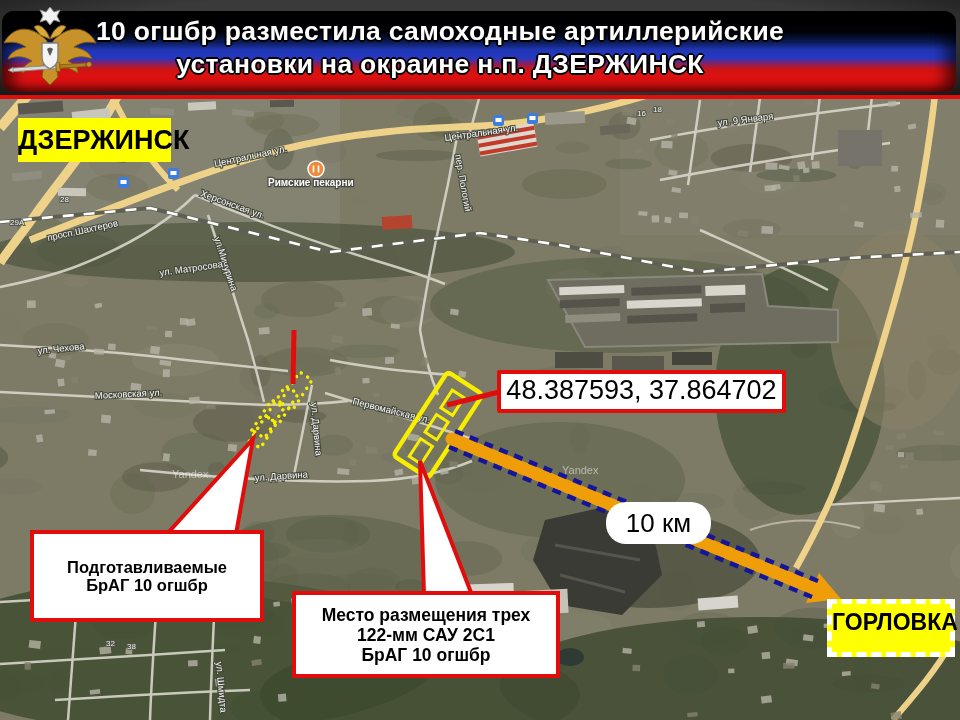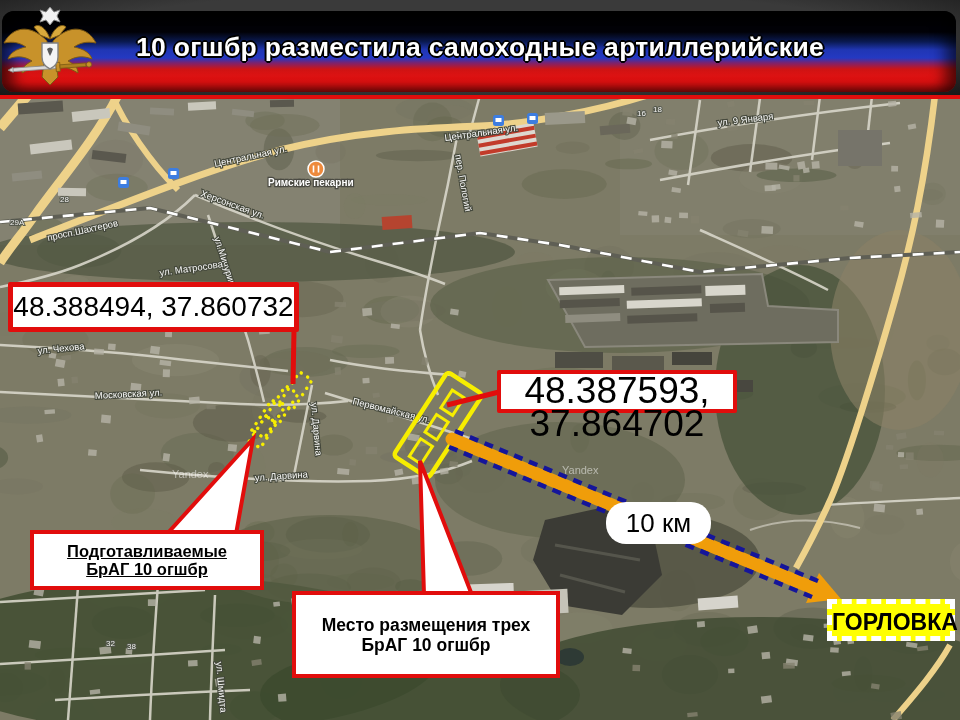--- a/index.html
+++ b/index.html
@@ -6,37 +6,37 @@
   .stage{position:relative;width:960px;height:720px;overflow:hidden;background:#7d7b66;
          font-family:"Liberation Sans",sans-serif;}
   svg{position:absolute;left:0;top:0;}
   
   .banner{position:absolute;left:0;top:0;width:960px;height:95px;
           background:radial-gradient(ellipse at 50% 40%, #3a3a3a 60%, #181818 100%);z-index:30;}
   .flag{position:absolute;left:2px;top:11px;width:954px;height:81px;border-radius:12px;
         background:linear-gradient(180deg,#020202 0%,#020208 26%,#0a1a52 38%,#2036b4 48%,#2439c2 58%,#7a2370 64%,#d01414 72%,#ee1212 88%,#e01010 100%);
         box-shadow:inset 0 0 18px rgba(0,0,0,.55), inset 12px 0 14px rgba(0,0,0,.45), inset -12px 0 14px rgba(0,0,0,.45);}
   .title-wrap{position:absolute;left:0;top:0;width:880px;height:95px;display:flex;flex-direction:column;
-              align-items:center;justify-content:center;gap:2px;z-index:2;padding-left:40px;}
+              align-items:center;justify-content:center;gap:2px;z-index:2;}
   .title-line{color:#fff;font-weight:bold;font-size:26.5px;letter-spacing:.3px;white-space:nowrap;
       text-shadow:-2px 0 0 #000,2px 0 0 #000,0 -2px 0 #000,0 2px 0 #000,-1px -1px 0 #000,1px 1px 0 #000,1px -1px 0 #000,-1px 1px 0 #000;}
   .emblem{position:absolute;right:2px;top:3px;z-index:2;}
   
   .ovl{position:absolute;z-index:20;box-sizing:border-box;text-align:center;color:#000;}
   .city-label{left:18px;top:118px;width:153px;height:44px;background:#ffff00;
               font-weight:bold;font-size:27px;line-height:44px;}
   .coord{background:#fff;border:5px solid #e10d0c;border-radius:2px;font-size:28px;}
   .coord1{left:8px;top:282px;width:291px;height:50px;line-height:40px;}
-  .coord2{left:497px;top:370px;width:240px;height:43px;font-size:37px;line-height:33px;border-width:4px;}
+  .coord2{left:497px;top:370px;width:289px;height:43px;font-size:27px;line-height:33px;border-width:4px;}
   .callout{background:#fff;border:4px solid #e10d0c;font-weight:bold;display:flex;flex-direction:column;
            justify-content:center;}
-  .callout1{left:30px;top:530px;width:234px;height:60px;font-size:16.5px;line-height:18px;text-decoration:underline;}
+  .callout1{left:30px;top:530px;width:234px;height:92px;font-size:16.5px;line-height:18px;}
   .callout2{left:292px;top:591px;width:268px;height:87px;font-size:17.5px;line-height:20px;}
   .km-box{left:606px;top:502px;width:105px;height:42px;background:#fff;font-size:26px;line-height:42px;border-radius:20px;}
-  .dest-label{left:827px;top:599px;width:128px;height:42px;background:#ffff00;border:5px dashed #ffffff;
+  .dest-label{left:827px;top:599px;width:128px;height:58px;background:#ffff00;border:5px dashed #ffffff;
               font-weight:bold;font-size:23px;line-height:36px;}
   
   .street{fill:#ffffff;font-size:9.5px;font-family:"Liberation Sans",sans-serif;
           paint-order:stroke;stroke:#42463a;stroke-width:2.2px;opacity:.95;}
   .hnum{fill:#ffffff;font-size:8px;font-family:"Liberation Sans",sans-serif;
         paint-order:stroke;stroke:#50544a;stroke-width:2px;opacity:.9;}
   .poi{fill:#ffffff;font-size:10px;font-weight:bold;font-family:"Liberation Sans",sans-serif;
        paint-order:stroke;stroke:#4a4a42;stroke-width:2.4px;}
   .wm{fill:#ffffff;font-size:11px;opacity:.5;font-family:"Liberation Sans",sans-serif;}
 </style>
@@ -524,43 +524,45 @@
       <line x1="449" y1="447" x2="812" y2="597" stroke="#15159a" stroke-width="4.5" stroke-dasharray="9 7"></line>
       <line x1="455" y1="431" x2="818" y2="581" stroke="#15159a" stroke-width="4.5" stroke-dasharray="9 7"></line>
     </g>
 
     <g fill="#ffffff" stroke="#e10d0c" stroke-width="4">
       <polygon points="253,439 167,534 236,534"></polygon>
       <polygon points="420,461 424,595 472,595"></polygon>
     </g>
   </svg>
 
-
-  <div class="ovl coord coord1">48.388494, 37.860732</div>
+  <div class="ovl city-label">ДЗЕРЖИНСК</div>
+
 
   <div class="ovl coord coord2">48.387593, 37.864702</div>
 
   <div class="ovl callout callout1">
     <div>Подготавливаемые</div>
     <div>БрАГ 10 огшбр</div>
   </div>
 
   <div class="ovl callout callout2">
     <div>Место размещения трех</div>
+    <div>122-мм САУ 2С1</div>
     <div>БрАГ 10 огшбр</div>
   </div>
 
   <div class="ovl km-box">10 км</div>
 
   <div class="ovl dest-label">ГОРЛОВКА</div>
 
   <div class="banner">
     <div class="flag"></div>
     <div class="title-wrap">
       <div class="title-line">10 огшбр разместила самоходные артиллерийские</div>
+      <div class="title-line">установки на окраине н.п. ДЗЕРЖИНСК</div>
     </div>
     <svg class="emblem" width="100" height="90" viewBox="0 0 100 90">
 
       <path d="M47,38 C30,20 12,24 4,40 C14,38 20,40 26,44 C16,46 10,50 8,56 C18,52 26,54 32,58 C24,62 22,66 22,70 C32,64 40,62 47,64 Z" fill="#c8922a" stroke="#7e5a12" stroke-width="1"></path>
       <path d="M53,38 C70,20 88,24 96,40 C86,38 80,40 74,44 C84,46 90,50 92,56 C82,52 74,54 68,58 C76,62 78,66 78,70 C68,64 60,62 53,64 Z" fill="#c8922a" stroke="#7e5a12" stroke-width="1"></path>
 
       <path d="M50,36 C46,24 38,20 34,24 C36,27 38,28 40,32 Z" fill="#d9a93c" stroke="#7e5a12" stroke-width="1"></path>
       <path d="M50,36 C54,24 62,20 66,24 C64,27 62,28 60,32 Z" fill="#d9a93c" stroke="#7e5a12" stroke-width="1"></path>
 
       <path d="M50,4 L54,9 L60,7 L57,13 L60,19 L54,17 L50,22 L46,17 L40,19 L43,13 L40,7 L46,9 Z" fill="#f2f2f2" stroke="#8a8a8a" stroke-width="1"></path>

